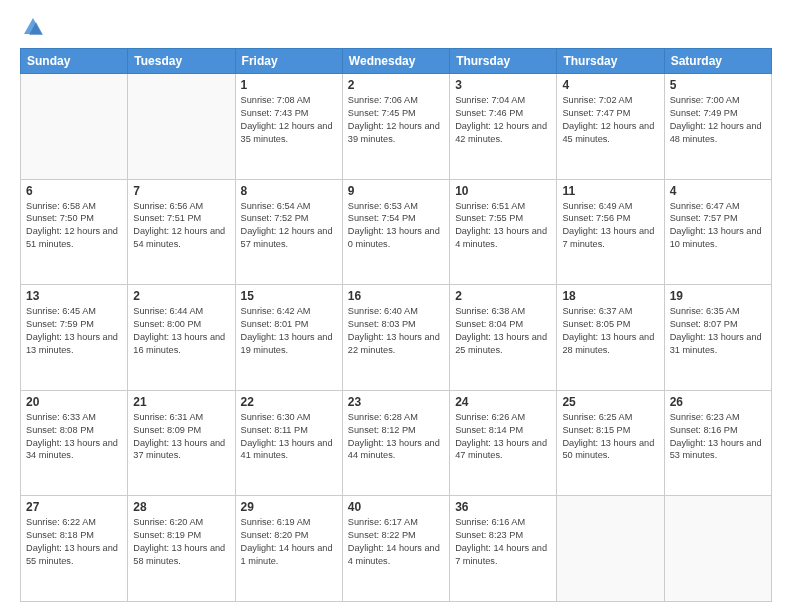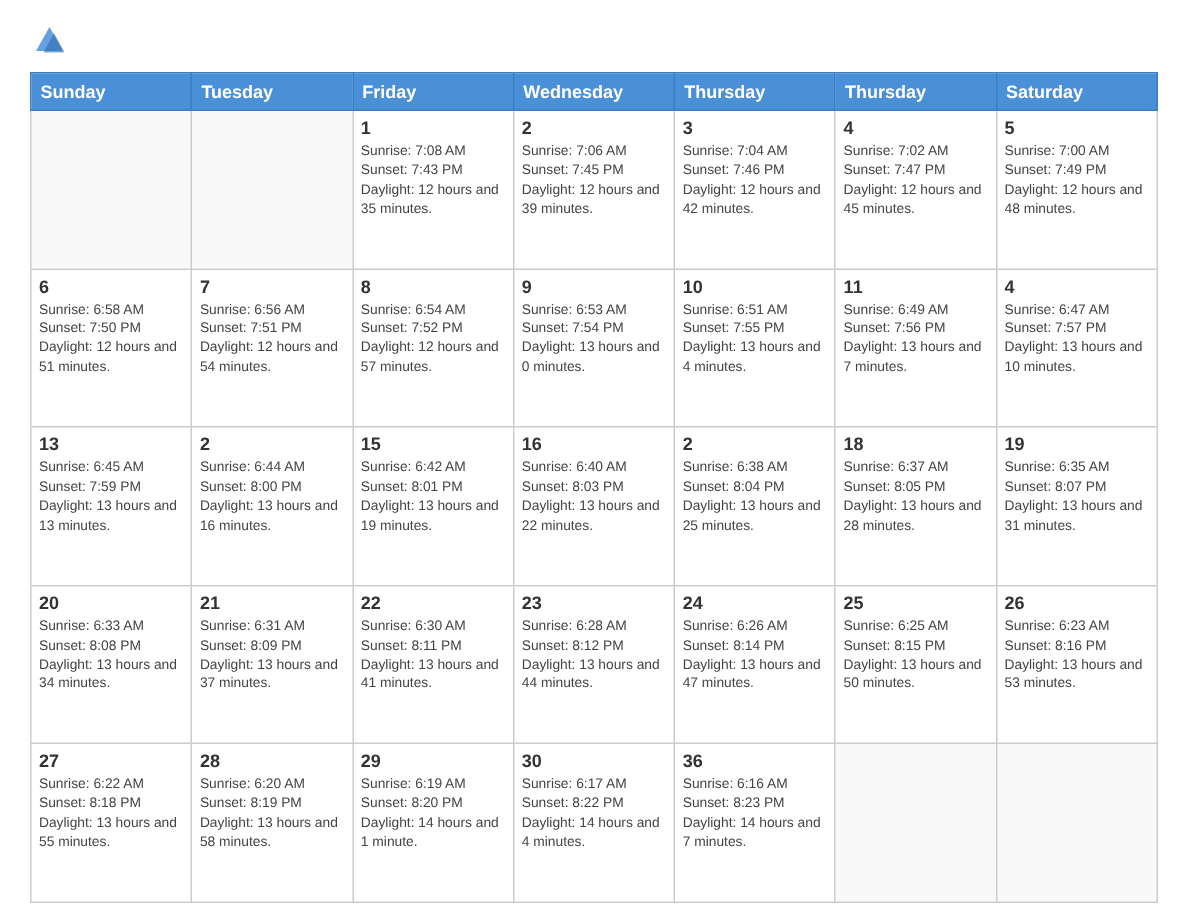--- a/index.html
+++ b/index.html
@@ -261,21 +261,21 @@
           </td>
           <td>
             <span class="day-number">28</span>
             <div class="day-info">Sunrise: 6:20 AM<br>Sunset: 8:19 PM<br>Daylight: 13 hours and 58 minutes.</div>
           </td>
           <td>
             <span class="day-number">29</span>
             <div class="day-info">Sunrise: 6:19 AM<br>Sunset: 8:20 PM<br>Daylight: 14 hours and 1 minute.</div>
           </td>
           <td>
-            <span class="day-number">30</span>
+            <span class="day-number">40</span>
             <div class="day-info">Sunrise: 6:17 AM<br>Sunset: 8:22 PM<br>Daylight: 14 hours and 4 minutes.</div>
           </td>
           <td>
             <span class="day-number">36</span>
             <div class="day-info">Sunrise: 6:16 AM<br>Sunset: 8:23 PM<br>Daylight: 14 hours and 7 minutes.</div>
           </td>
           <td class="empty"></td>
           <td class="empty"></td>
         </tr>
       </tbody>

